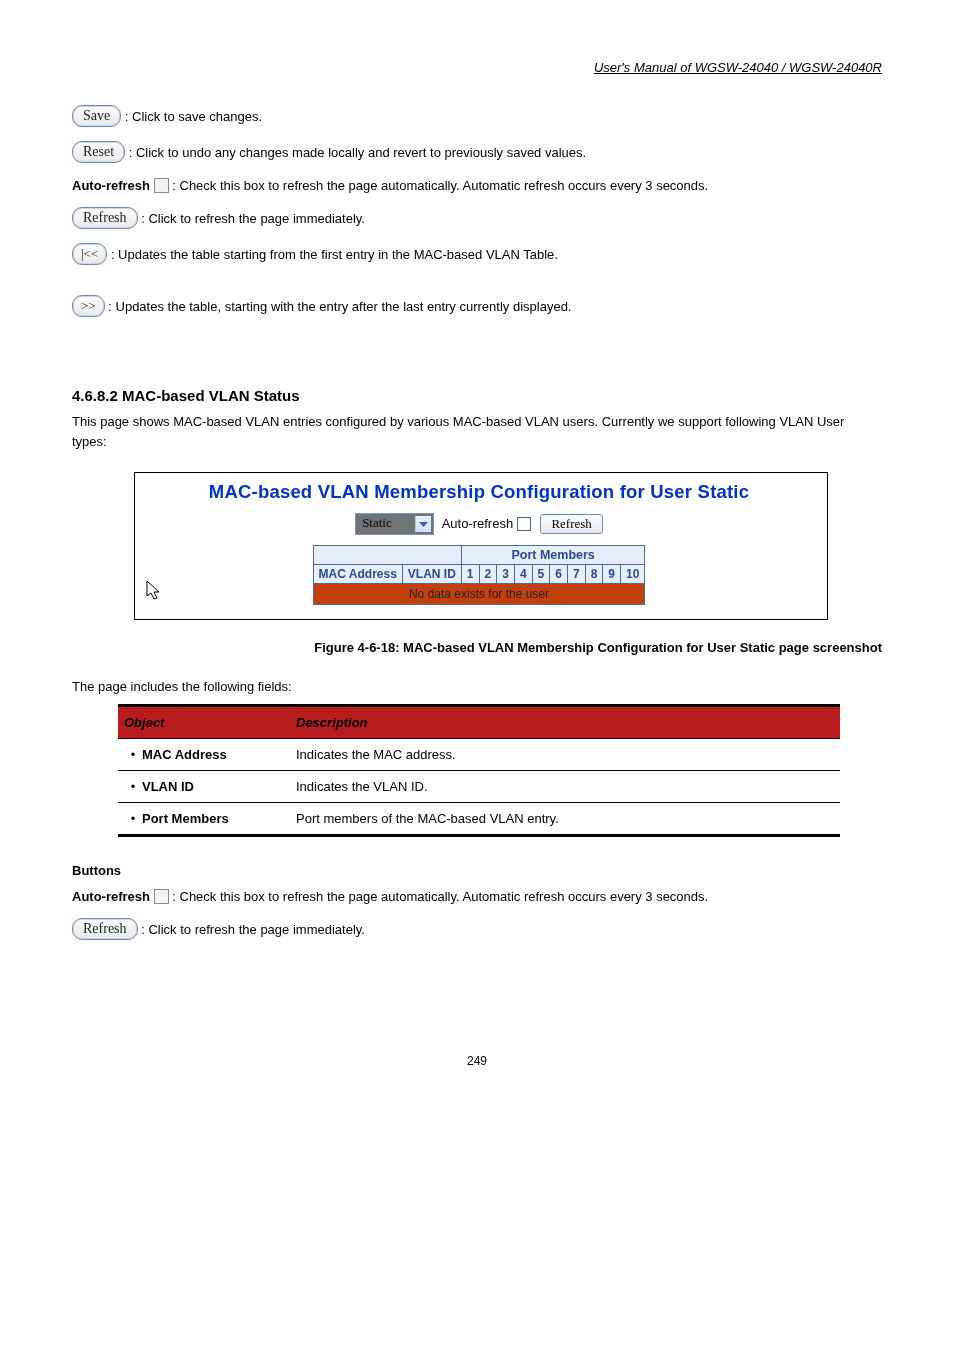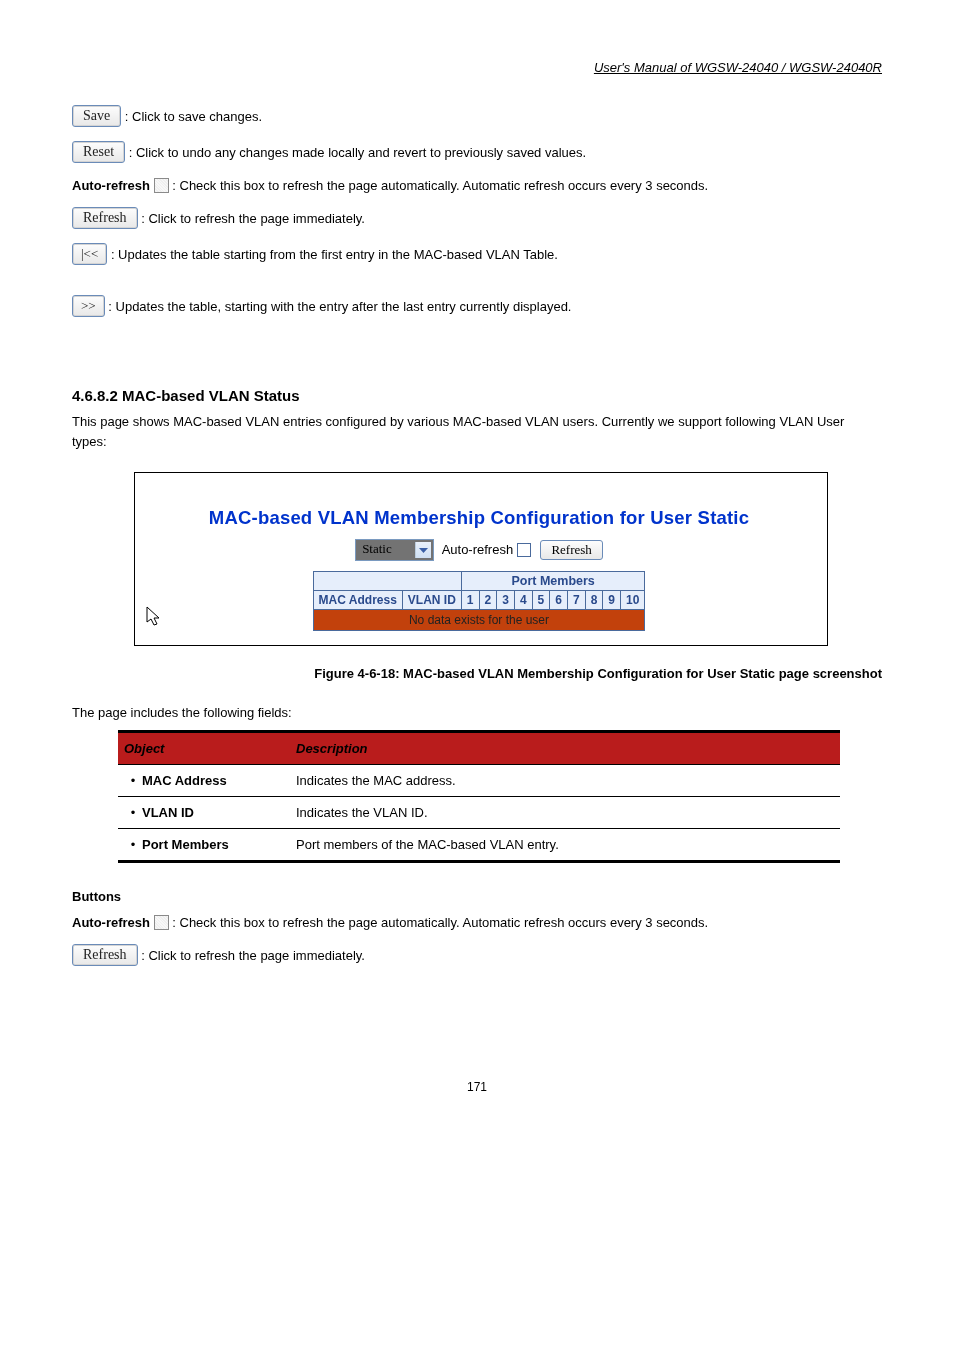--- a/index.html
+++ b/index.html
@@ -11,21 +11,21 @@
     background: #fff;
     width: 954px;
   }
   .content {
     padding: 60px 72px 40px 72px;
   }
   .btn-img {
     display: inline-block;
     background: linear-gradient(#fdfdfd, #e8e8e8);
     border: 1px solid #6a8bb8;
-    border-radius: 3px;
+    border-radius: 10px;
     padding: 2px 10px;
     font-family: "Times New Roman", serif;
     font-size: 14px;
     color: #222;
     vertical-align: middle;
     box-shadow: 0 0 0 1px #d4d4d4 inset;
   }
   .btn-small {
     padding: 2px 8px;
     font-size: 13px;
@@ -51,21 +51,21 @@
     margin-bottom: 8px;
   }
   .section-para {
     font-size: 13px;
     line-height: 1.55;
     margin-bottom: 20px;
   }
   .figure-box {
     border: 1px solid #000;
     margin: 10px 16px 20px 62px;
-    padding: 34px 16px 14px 12px;
+    padding: 8px 16px 14px 12px;
     position: relative;
     width: 664px;
     background: #fff;
   }
   .figure-title {
     font-family: Verdana, Arial, sans-serif;
     color: #0033cc;
     font-size: 18.5px;
     font-weight: bold;
     text-align: center;
@@ -329,13 +329,13 @@
     <span class="inline-text">: Check this box to refresh the page automatically. Automatic refresh occurs every 3 seconds.</span>
   </div>
 
   <div class="row">
     <span class="btn-img">Refresh</span>
     <span class="inline-text">: Click to refresh the page immediately.</span>
   </div>
 
 </div>
 
-<div class="page-number">171</div>
+<div class="page-number">249</div>
 
 </body></html>

